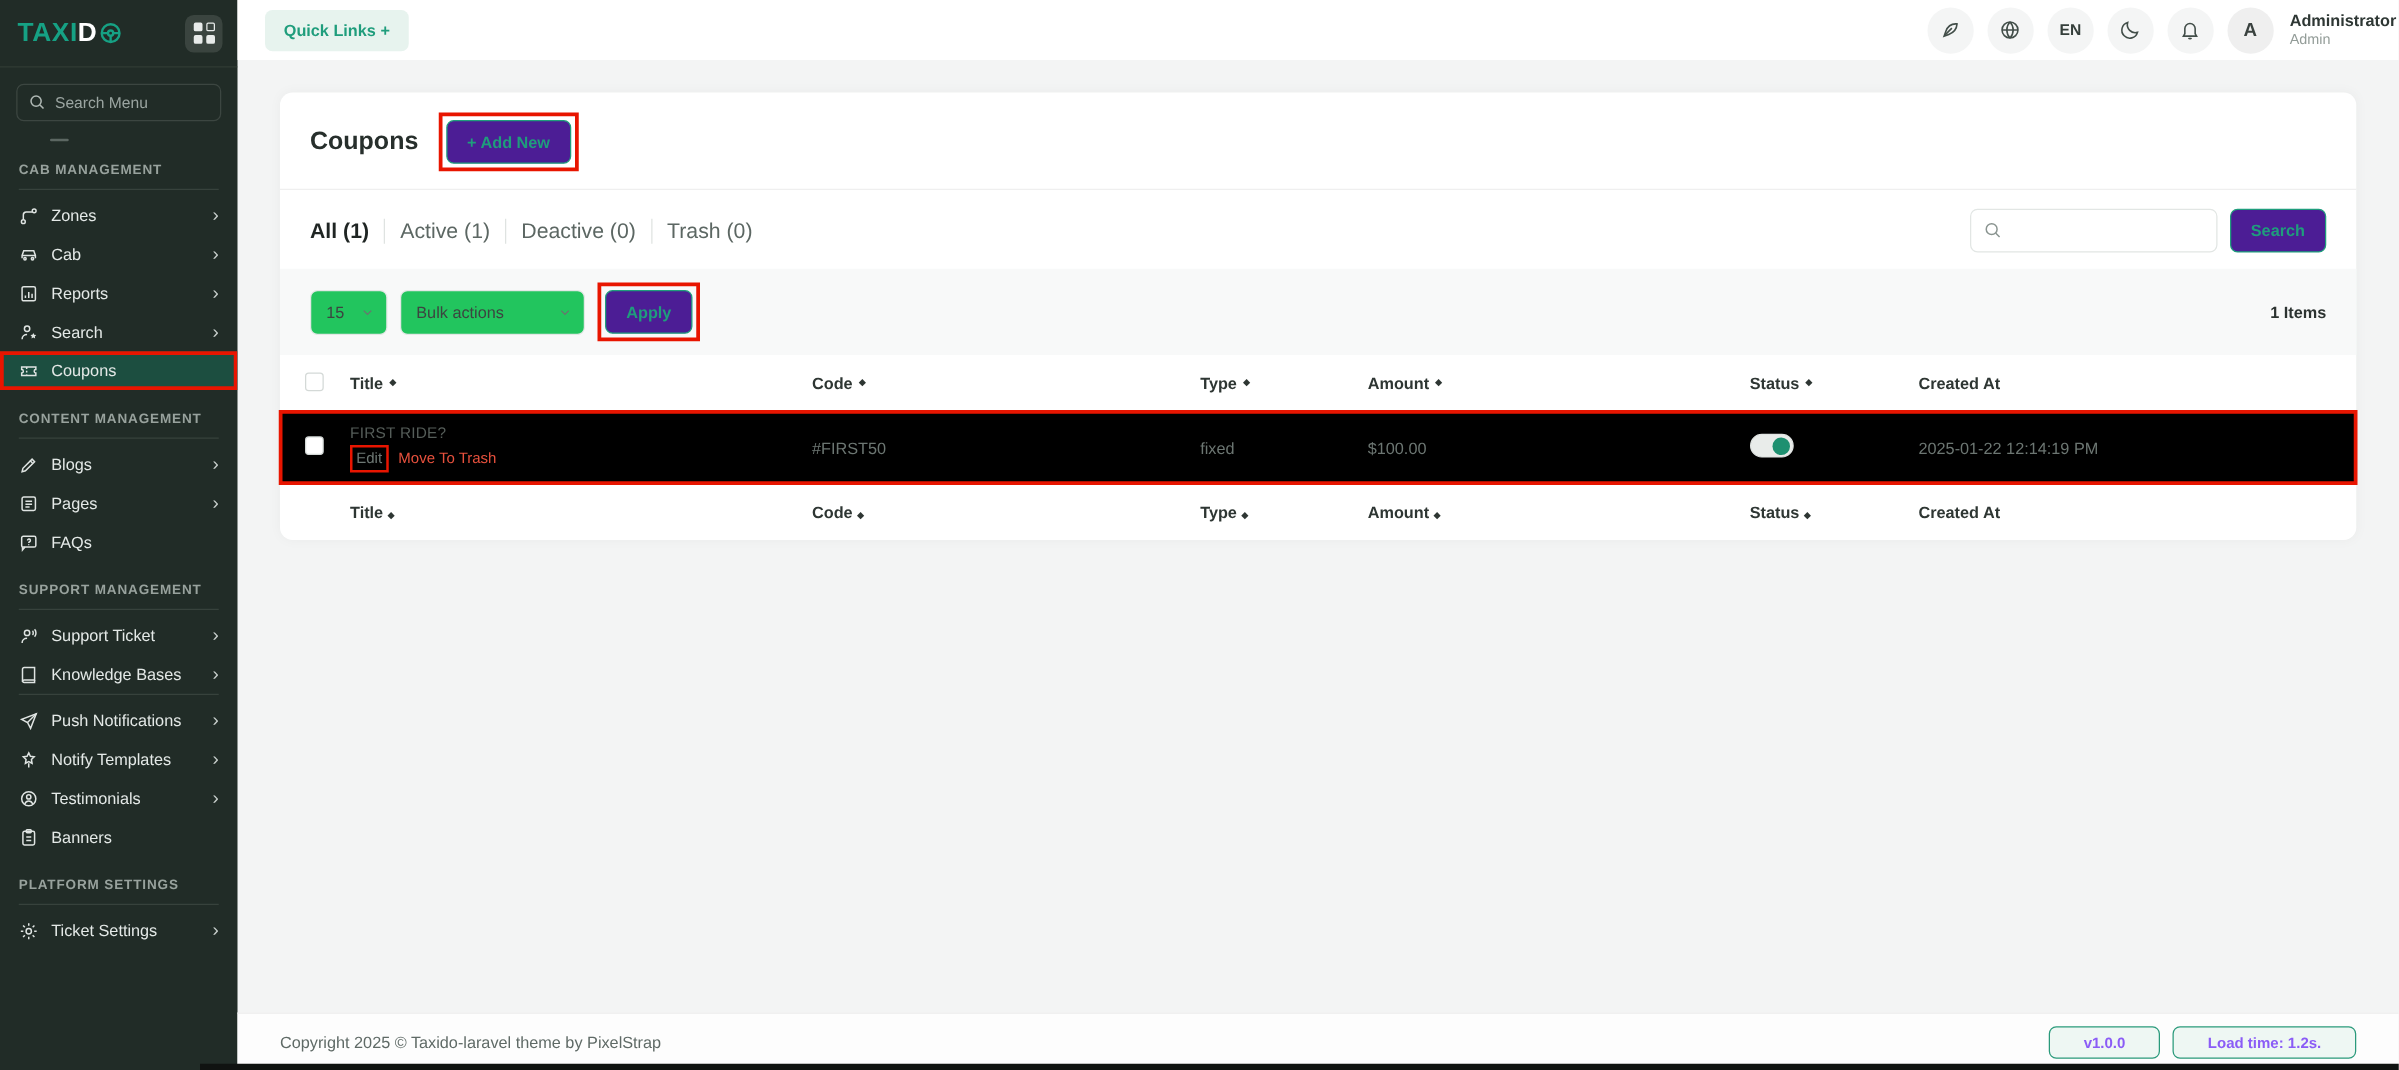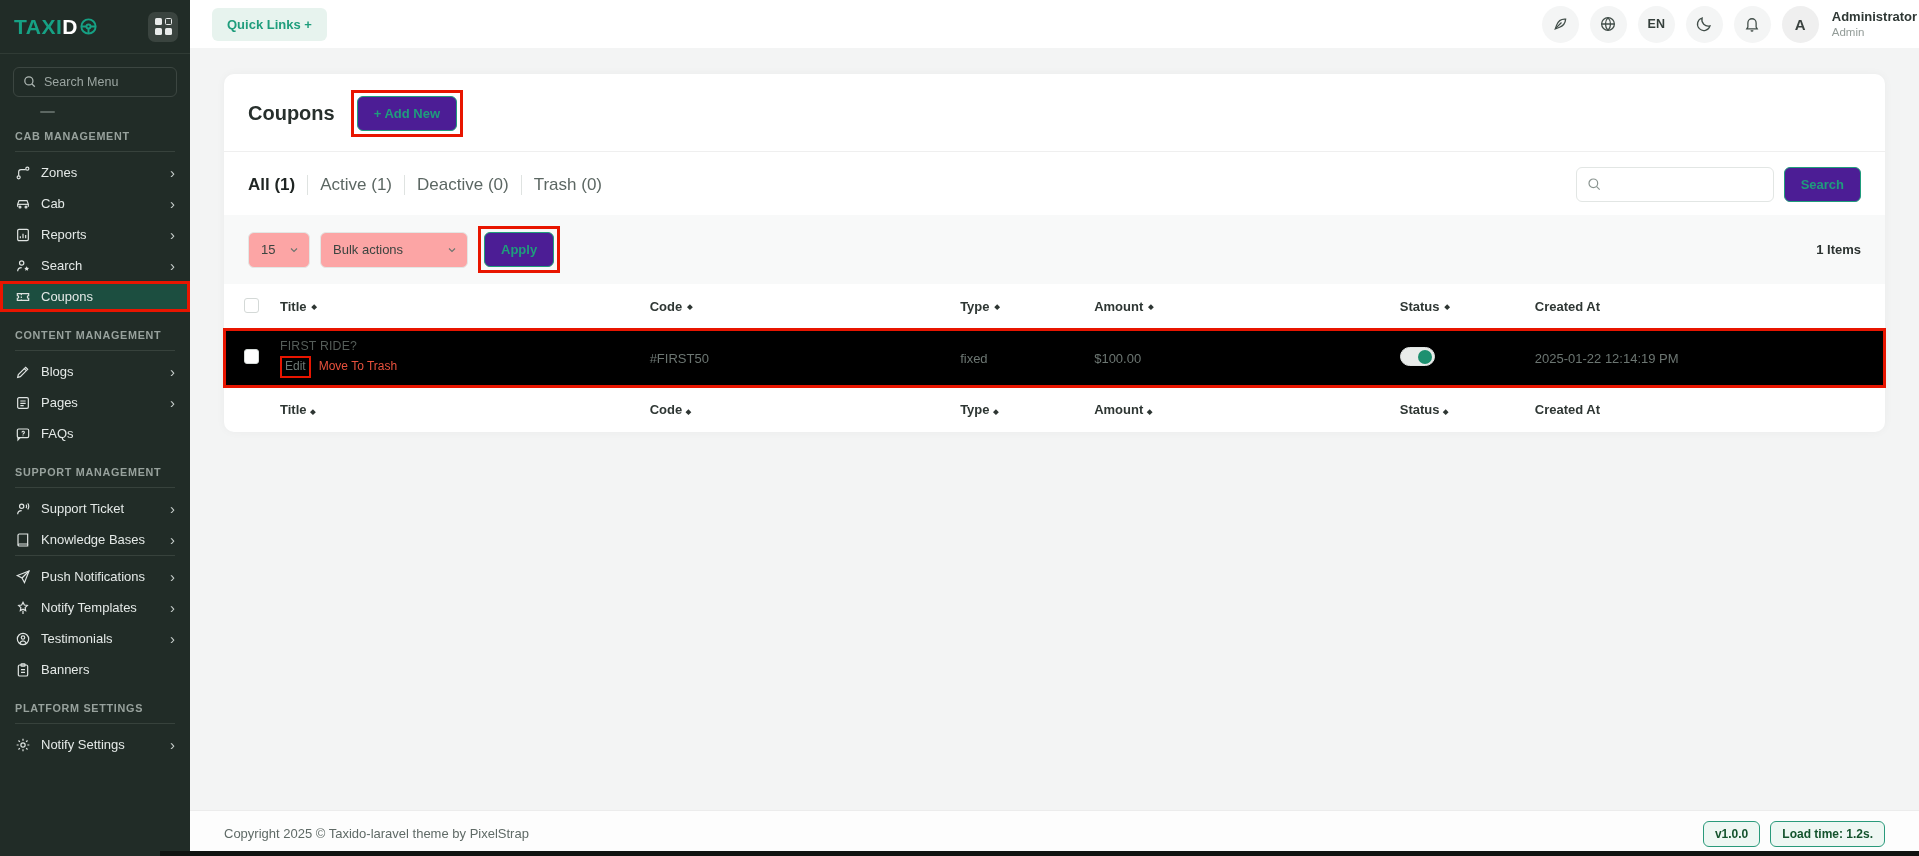--- a/index.html
+++ b/index.html
@@ -61,21 +61,21 @@
   .tab { padding:0 12px; color:#5c6763; font-size:17px; border-right:1px solid #dfe3e1; cursor:pointer; }
   .tab:first-child { padding-left:0; }
   .tab:last-child { border-right:none; }
   .tab.active { color:#1f2523; font-weight:700; }
   .search-group { display:flex; align-items:center; gap:10px; }
   .search-box { position:relative; }
   .search-box input { width:198px; height:35px; border:1px solid #e2e6e4; border-radius:6px; padding:0 10px 0 32px; font-size:13px; outline:none; font-family:inherit; }
   .search-box .mag { position:absolute; left:10px; top:9px; width:16px; height:16px; color:#8a9490; }
 
   .filter-bar { display:flex; align-items:center; gap:10px; background:#f8f9f9; padding:11px 24px; }
-  .select { position:relative; display:flex; align-items:center; background:#fca5a5; border:1px solid #e3e7e5; border-radius:6px; height:36px; padding:0 26px 0 12px; font-size:13px; color:#3c4440; cursor:pointer; }
+  .select { position:relative; display:flex; align-items:center; background:#22c55e; border:1px solid #e3e7e5; border-radius:6px; height:36px; padding:0 26px 0 12px; font-size:13px; color:#3c4440; cursor:pointer; }
   .select .caret { position:absolute; right:9px; width:12px; height:12px; color:#6a746f; }
   .items-count { margin-left:auto; font-weight:700; font-size:13px; color:#2c3331; }
 
   
   .trow { display:grid; grid-template-columns:36px 3.75fr 3.15fr 1.36fr 3.1fr 1.37fr 3.35fr; align-items:center; padding:0 20px; }
   .thead { height:45px; font-weight:700; font-size:13px; color:#2e3633; }
   .thead .th { display:flex; align-items:center; gap:5px; cursor:pointer; }
   .sort-glyph { font-size:7px; color:#2e3633; line-height:1; }
   .tbody-row { background:#000000; min-height:58px; outline:3px solid #e81500; outline-offset:-2px; font-size:13px; color:#6c7672; }
   .cell-title { line-height:1.45; }
@@ -84,21 +84,21 @@
   .act-edit { color:#6e7874; border:2px solid #e81500; padding:0 3px; cursor:pointer; }
   .act-trash { color:#e8513d; cursor:pointer; }
   .checkbox { width:15px; height:15px; border:1px solid #d4d9d7; border-radius:3px; background:#fff; cursor:pointer; }
   .toggle { width:35px; height:19px; border-radius:10px; background:#e9ecea; border:1px solid #e0e4e2; position:relative; cursor:pointer; }
   .toggle .knob { position:absolute; right:2px; top:1.5px; width:14px; height:14px; border-radius:50%; background:#1e9070; }
   .tfoot-row { height:45px; font-weight:700; font-size:13px; color:#2e3633; }
 
   .footer { height:46px; flex-shrink:0; background:#fdfdfd; border-top:1px solid #ececec; display:flex; align-items:center; justify-content:space-between; padding:0 34px; margin-top:auto; }
   .copyright { color:#5f6a66; font-size:13px; }
   .foot-badges { display:flex; gap:10px; }
-  .badge { border:1px solid #2a9a7b; color:#14532d; background:#eef7f3; font-weight:700; font-size:12px; padding:5px 11px; border-radius:6px; }
+  .badge { border:1px solid #2a9a7b; color:#8b5cf6; background:#eef7f3; font-weight:700; font-size:12px; padding:5px 27px; border-radius:6px; }
 
   .bottom-strip { position:fixed; left:160px; bottom:0; width:1759px; height:5px; background:#101311; }
 </style>
 </head>
 <body>
 
 <div class="app">
 
   <aside class="sidebar">
     <div class="sb-header">
@@ -289,21 +289,21 @@
 
       <div class="sec-title">PLATFORM SETTINGS</div>
       <hr class="sec-divider">
       <div class="nav-item">
         <span class="nicon">
             <svg viewBox="0 0 24 24" fill="none" stroke="currentColor" stroke-width="1.8">
               <circle cx="12" cy="12" r="3.2"></circle>
               <path d="M12 2.5v3M12 18.5v3M2.5 12h3M18.5 12h3M5.2 5.2l2.1 2.1M16.7 16.7l2.1 2.1M18.8 5.2l-2.1 2.1M7.3 16.7l-2.1 2.1"></path>
             </svg>
           </span>
-        <span>Notify Settings</span>
+        <span>Ticket Settings</span>
         <span class="chev">›</span>
       </div>
 
     </nav>
   </aside>
 
   <div class="main">
 
     <header class="topbar">
       <button class="quick-links">Quick Links +</button>

